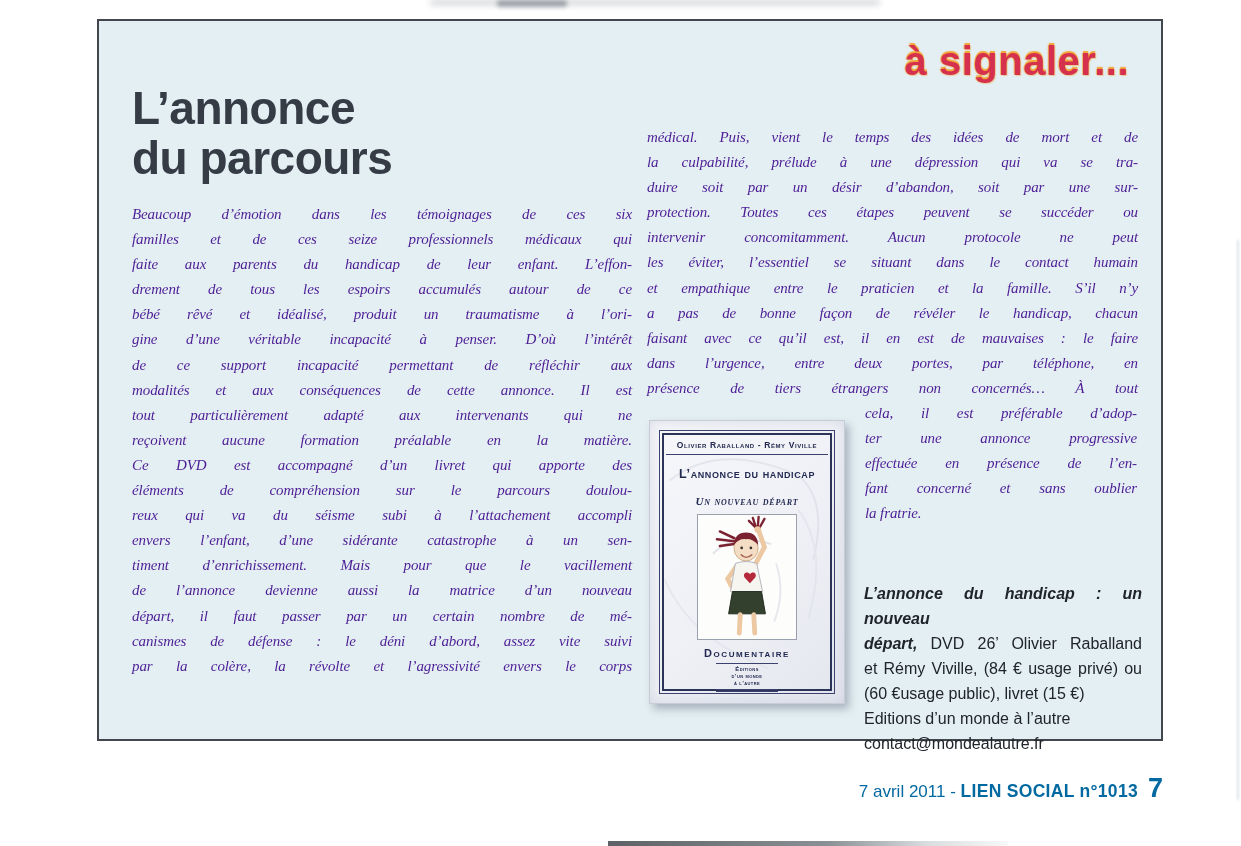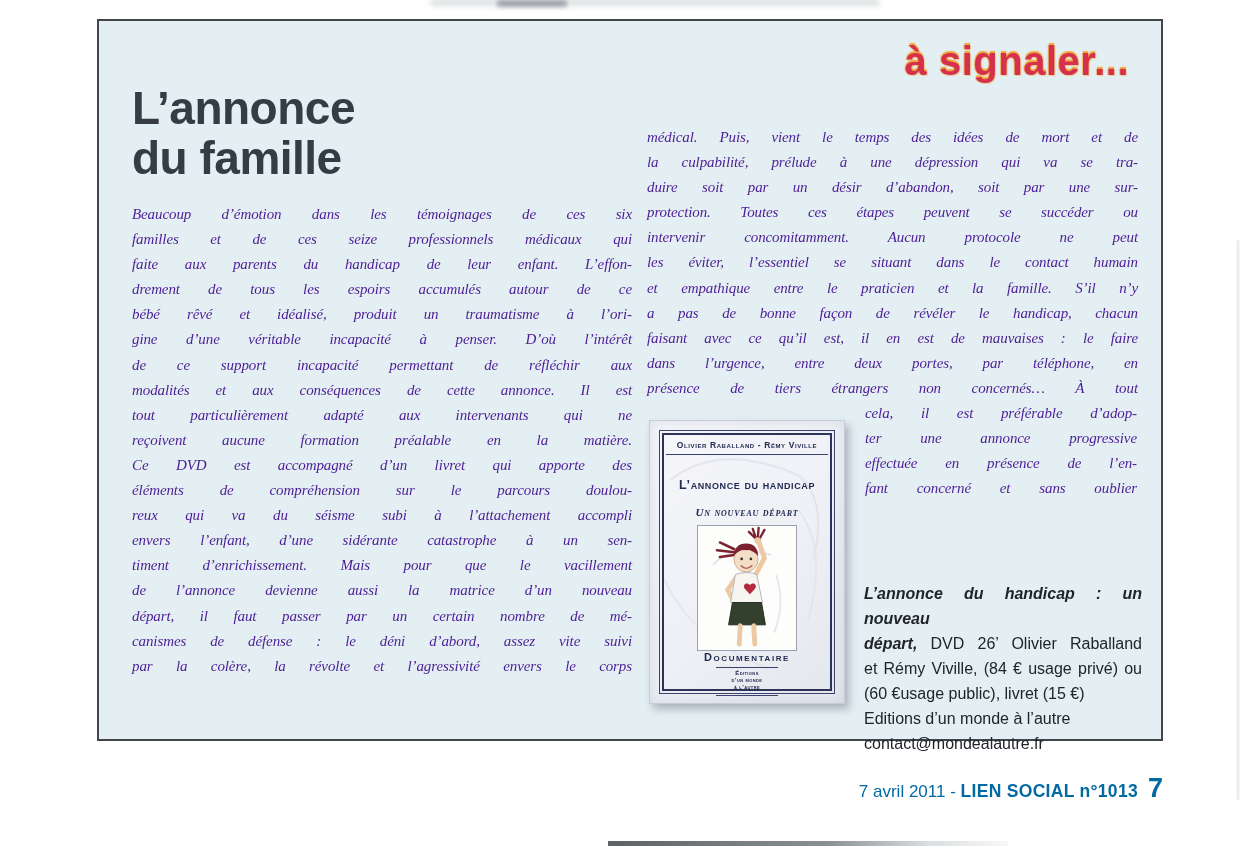--- a/index.html
+++ b/index.html
@@ -63,28 +63,28 @@
     border:1px solid #c7ccd6;
     box-shadow:4px 5px 8px rgba(60,70,95,.35), inset 0 0 14px rgba(190,195,215,.5);
   }
   .cover-frame { position:absolute; inset:9px; border:1px solid #3b4270; }
   .cover-frame-inner { position:absolute; inset:2px; border:2px solid #2c3358; }
   .cover-content { position:absolute; inset:4px 6px; text-align:center; color:#232a52; }
   .cover-authors {
     font-size:8.5px; font-weight:700; font-variant:small-caps; letter-spacing:.6px;
     padding:5px 0 4px; border-bottom:1px solid #3b4270;
   }
-  .cover-title { margin-top:23px; font-size:12.5px; font-weight:700; font-variant:small-caps; letter-spacing:.6px; }
+  .cover-title { margin-top:12px; font-size:12.5px; font-weight:700; font-variant:small-caps; letter-spacing:.6px; }
   .cover-subtitle { margin-top:14px; font-family:"Liberation Serif", serif;
     font-size:11px; font-weight:700; font-style:italic; font-variant:small-caps; letter-spacing:.8px; }
   .cover-picture {
     width:100px; height:126px; margin:7px auto 0;
     background:#fdfdfc; border:1px solid #9aa0ae; position:relative; overflow:hidden;
   }
-  .cover-genre { font-size:11px; font-weight:700; font-variant:small-caps; letter-spacing:1.6px; }
+  .cover-genre { margin-top:7px; font-size:11px; font-weight:700; font-variant:small-caps; letter-spacing:1.6px; }
   .cover-publisher {
     width:62px; margin:4px auto 0; padding:2px 0;
     border-top:1px solid #3b4270; border-bottom:3px double #3b4270;
     font-size:6px; font-weight:700; font-variant:small-caps; letter-spacing:.4px; line-height:7px;
   }
   .cover-ghost { position:absolute; inset:0; opacity:.5; }
 
   
   .caption {
     position:absolute; left:765px; top:560px; width:278px;
@@ -108,21 +108,21 @@
 <div class="artifact-top-2"></div>
 <div class="artifact-bottom"></div>
 <div class="artifact-right"></div>
 
 <div class="sheet-box">
 
   <div class="header-label">à signaler...</div>
 
   <div class="article-title">
       <div class="title-line">L’annonce</div>
-      <div class="title-line">du famille</div>
+      <div class="title-line">du parcours</div>
     </div>
 
   <div class="serif-col col-left">
       <div class="jl">Beaucoup d’émotion dans les témoignages de ces six</div>
       <div class="jl">familles et de ces seize professionnels médicaux qui</div>
       <div class="jl">faite aux parents du handicap de leur enfant. L’effon-</div>
       <div class="jl">drement de tous les espoirs accumulés autour de ce</div>
       <div class="jl">bébé rêvé et idéalisé, produit un traumatisme à l’ori-</div>
       <div class="jl">gine d’une véritable incapacité à penser. D’où l’intérêt</div>
       <div class="jl">de ce support incapacité permettant de réfléchir aux</div>
@@ -152,20 +152,21 @@
       <div class="jl">faisant avec ce qu’il est, il en est de mauvaises : le faire</div>
       <div class="jl">dans l’urgence, entre deux portes, par téléphone, en</div>
       <div class="jl">présence de tiers étrangers non concernés… À tout</div>
     </div>
 
   <div class="serif-col col-wrap">
       <div class="jl">cela, il est préférable d’adop-</div>
       <div class="jl">ter une annonce progressive</div>
       <div class="jl">effectuée en présence de l’en-</div>
       <div class="jl">fant concerné et sans oublier</div>
+      <div class="ll">la fratrie.</div>
     </div>
 
   <div class="dvd-photo">
     <svg class="cover-ghost" viewBox="0 0 196 284" xmlns="http://www.w3.org/2000/svg">
       <path d="M20 60 Q70 20 150 55 Q180 80 165 140" stroke="#d6d8e2" stroke-width="2" fill="none"></path>
       <path d="M150 90 Q180 130 160 200" stroke="#dcdee6" stroke-width="2" fill="none"></path>
       <path d="M15 160 Q40 220 120 250" stroke="#dcdee6" stroke-width="2" fill="none"></path>
     </svg>
     <div class="cover-frame">
       <div class="cover-frame-inner"></div>

